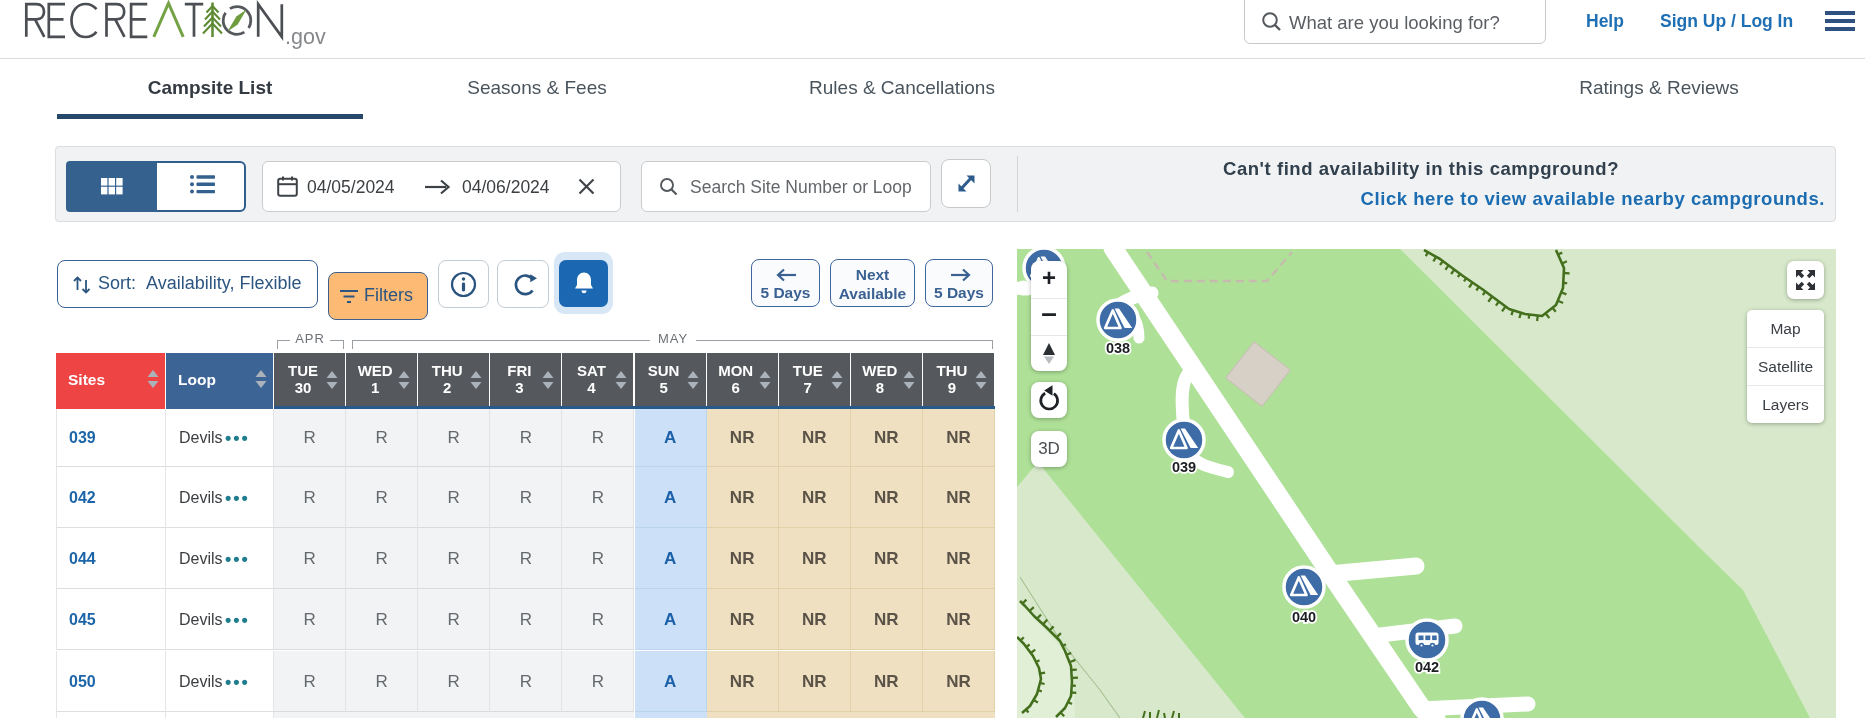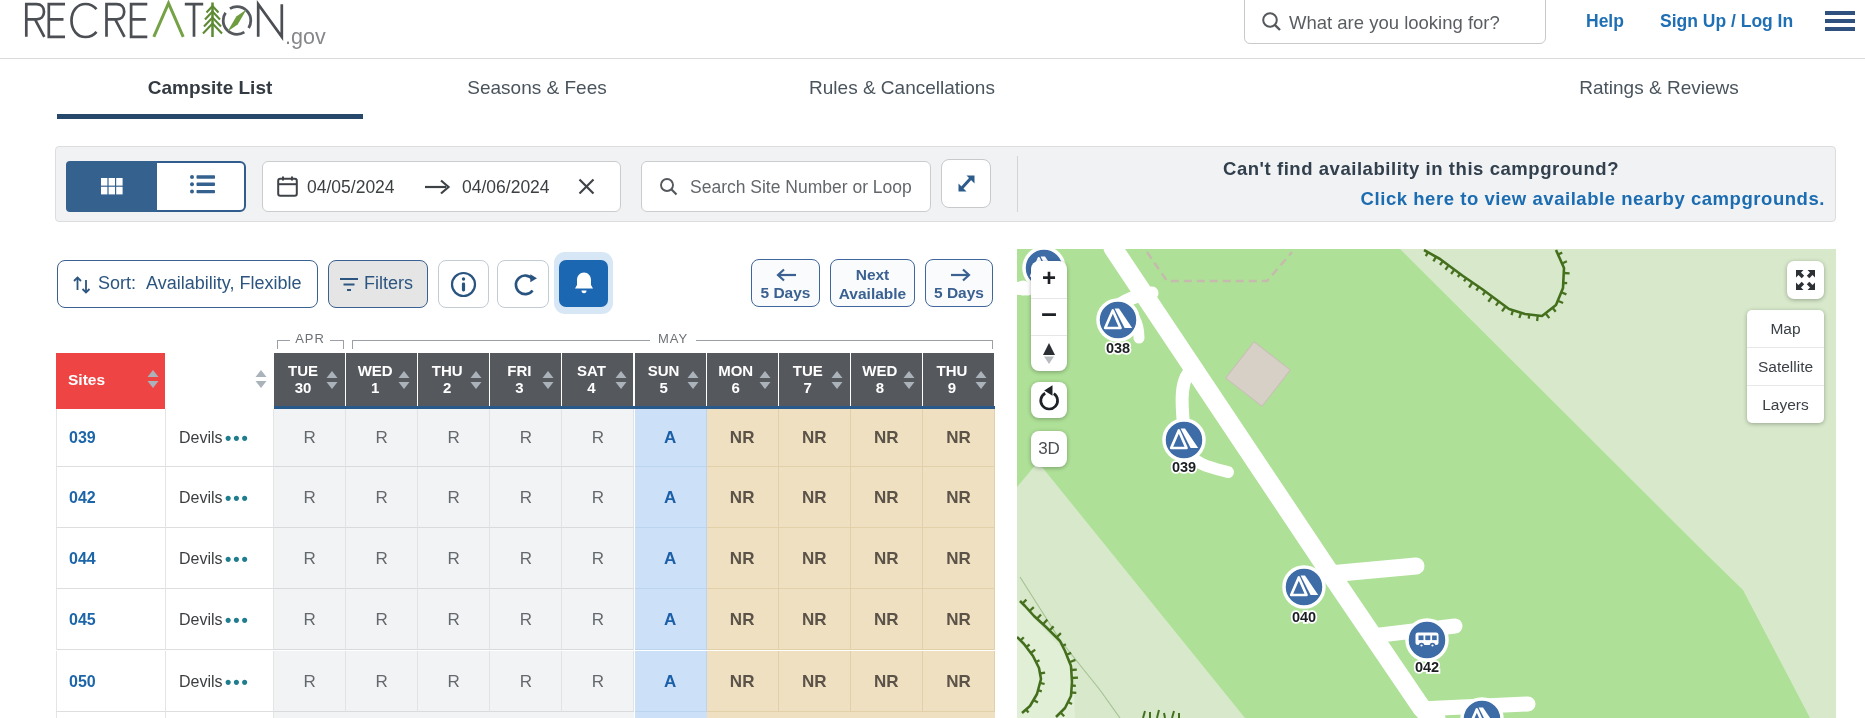--- a/index.html
+++ b/index.html
@@ -151,21 +151,21 @@
         <g stroke="#2c5580" stroke-width="1.8" fill="none">
           <line x1="6.5" y1="3.5" x2="6.5" y2="16"></line>
           <path d="M3,7 L6.5,3.5 L10,7"></path>
           <line x1="15" y1="6" x2="15" y2="18.5"></line>
           <path d="M11.5,15 L15,18.5 L18.5,15"></path>
         </g>
       </svg>
 <span style="position:absolute;left:40px;top:12px;color:#2c5580;font-size:18px">Sort:&nbsp;&nbsp;Availability, Flexible</span>
 </div>
 
-<div style="position:absolute;left:328px;top:260px;width:100px;height:48px;background:#e5e5e5;border:1.5px solid #3a6191;border-radius:8px;box-sizing:border-box">
+<div style="position:absolute;left:328px;top:272px;width:100px;height:48px;background:#fdba74;border:1.5px solid #3a6191;border-radius:8px;box-sizing:border-box">
 <svg style="position:absolute;left:10px;top:16px" width="20" height="15" viewBox="0 0 20 15">
         <g stroke="#2c5580" stroke-width="2">
           <line x1="1" y1="2" x2="19" y2="2"></line>
           <line x1="4.5" y1="7.5" x2="15.5" y2="7.5"></line>
           <line x1="8" y1="13" x2="12" y2="13"></line>
         </g>
       </svg>
 <span style="position:absolute;left:35px;top:12px;color:#2c5580;font-size:18px">Filters</span>
 </div>
 
@@ -216,20 +216,21 @@
 
 <div style="position:absolute;left:352px;top:340px;width:639px;height:8px;border-left:1.5px solid #9aa0a5;border-top:1.5px solid #9aa0a5;border-right:1.5px solid #9aa0a5"></div>
 <div style="position:absolute;left:650px;top:331px;width:46px;text-align:center;background:#fff;font-size:13px;color:#6e7276;letter-spacing:1px">MAY</div>
 
 <div style="position:absolute;left:56px;top:353px;width:109px;height:56px;background:#ef4444;color:#fff;font-weight:bold;font-size:15.5px;line-height:53px;padding-left:12px;box-sizing:border-box">Sites</div>
     <svg style="position:absolute;left:146px;top:368px" width="14" height="22">
       <path d="M7,2 L12.5,9 L1.5,9 Z" fill="#aab2ba"></path>
       <path d="M7,20 L12.5,13 L1.5,13 Z" fill="#aab2ba"></path>
     </svg>
 
+<div style="position:absolute;left:166px;top:353px;width:107px;height:56px;background:#3c6495;color:#fff;font-weight:bold;font-size:15.5px;line-height:53px;padding-left:12px;box-sizing:border-box">Loop</div>
     <svg style="position:absolute;left:254px;top:368px" width="14" height="22">
       <path d="M7,2 L12.5,9 L1.5,9 Z" fill="#aab2ba"></path>
       <path d="M7,20 L12.5,13 L1.5,13 Z" fill="#aab2ba"></path>
     </svg>
 
 <div style="position:absolute;left:274.0px;top:353px;width:71.1px;height:53px;background:#55585d;color:#fff;font-weight:bold;font-size:15px;text-align:center;padding:9px 13px 0 0;box-sizing:border-box;line-height:17px">TUE<br>30</div>
     <svg style="position:absolute;left:325.1px;top:369px" width="14" height="22">
       <path d="M7,2 L12.5,9 L1.5,9 Z" fill="#aab2ba"></path>
       <path d="M7,20 L12.5,13 L1.5,13 Z" fill="#aab2ba"></path>
     </svg>

